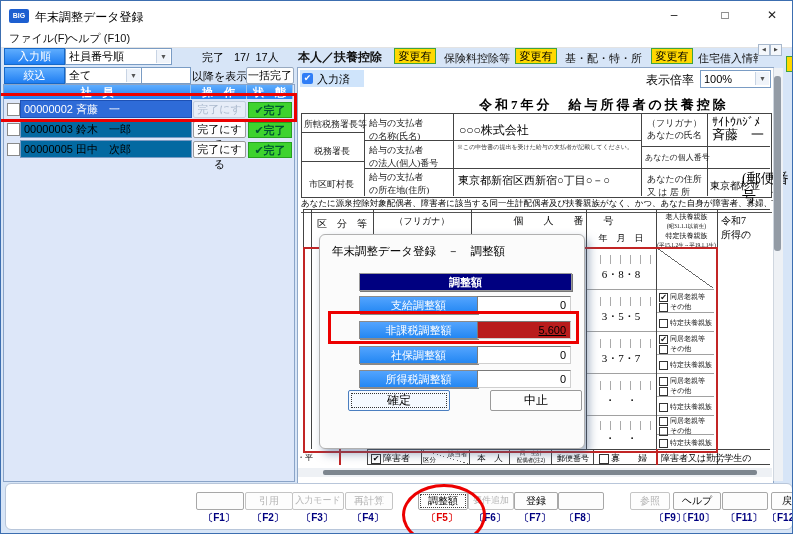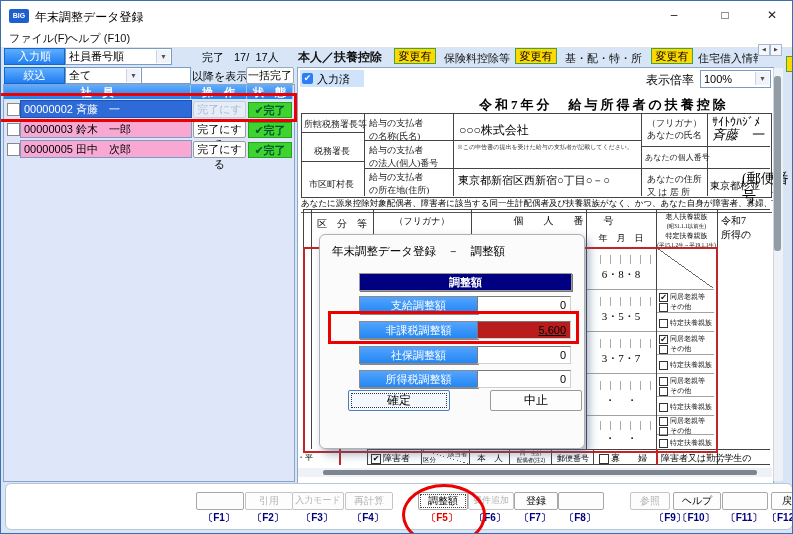--- a/index.html
+++ b/index.html
@@ -21,21 +21,21 @@
   .mainbg{left:0;top:47px;width:791px;height:485px;background:#d7e5f7;}
   
   .bluelbl{background:linear-gradient(#5fadfe,#1f7ef2);border:1px solid #1668c8;color:#fff;text-align:center;font-size:11px;line-height:15px;height:15px;}
   .combo{background:#fff;border:1px solid #7a9cc4;font-size:11px;line-height:15px;padding-left:3px;height:15px;}
   .combo .arr{position:absolute;right:1px;top:1px;width:13px;height:13px;background:#f0f4fa;border-left:1px solid #c8d4e4;color:#555;font-size:7px;text-align:center;line-height:13px;}
   .txtbox{background:#fff;border:1px solid #7a9cc4;height:15px;}
   .smallbtn{background:#fdfdfd;border:1px solid #97a9c0;border-radius:2px;text-align:center;font-size:11px;line-height:15px;height:15px;}
   .listarea{left:2px;top:83px;width:290px;height:396px;background:#dde7f9;border:1px solid #8aa4c8;}
   .listhdr{background:linear-gradient(#5fadfe,#1f7ef2);color:#fff;font-weight:bold;text-align:center;font-size:11px;line-height:14px;height:14px;border-right:1px solid #9cc4ef;}
   .chk{width:11px;height:11px;background:#fff;border:1px solid #8a8a8a;}
-  .namebox{background:#f9a8d4;border:1px solid #7a9cc4;font-size:11px;line-height:16px;padding-left:3px;height:16px;white-space:nowrap;overflow:hidden;}
+  .namebox{background:#0369a1;border:1px solid #7a9cc4;font-size:11px;line-height:16px;padding-left:3px;height:16px;white-space:nowrap;overflow:hidden;}
   .namebox.sel{background:#2e6bd8;border-color:#1d50b4;color:#fff;}
   .rowbtn{background:#fdfdfd;border:1px solid #9a9a9a;border-radius:2px;text-align:center;font-size:11px;line-height:15px;height:15px;}
   .rowbtn.dis{background:#e7edf8;border-color:#c2cede;color:#aab8cc;}
   .donebadge{background:#3ed32e;border:1px solid #27a01e;text-align:center;font-size:11px;line-height:14px;height:14px;color:#072;font-weight:bold;color:#053;}
   
   .tablabel{font-size:11px;color:#111;white-space:nowrap;}
   .tablabel.active{font-weight:bold;font-size:12px;}
   .ybadge{background:#ffd800;border:1px solid #3fa33f;font-size:11px;line-height:14px;height:14px;text-align:center;}
   .tabarrow{width:10px;height:10px;background:#f4f7fb;border:1px solid #a8b8cc;font-size:5px;text-align:center;line-height:9px;color:#444;}
   
@@ -183,21 +183,21 @@
   <div class="abs serif flabel" style="left:368px;top:143px;width:86px;white-space:pre-line;">給与の支払者
 の法人(個人)番号</div>
   <div class="abs serif" style="left:456px;top:142px;width:182px;font-size:6px;color:#333;">※この申告書の提出を受けた給与の支払者が記載してください。</div>
   <div class="abs serif flabel" style="left:368px;top:170px;width:82px;white-space:pre-line;">給与の支払者
 の所在地(住所)</div>
   <div class="abs" style="left:457px;top:172px;font-size:11px;">東京都新宿区西新宿○丁目○－○</div>
 
   <div class="abs serif flabel" style="left:646px;top:116px;">（フリガナ）</div>
   <div class="abs" style="left:711px;top:114px;font-size:12px;">ｻｲﾄｳﾊｼﾞﾒ</div>
   <div class="abs serif flabel" style="left:646px;top:128px;">あなたの氏名</div>
-  <div class="abs serif" style="left:711px;top:125px;font-size:13px;font-style:italic;">斉藤　一</div>
+  <div class="abs serif" style="left:711px;top:125px;font-size:13px;">斉藤　一</div>
   <div class="abs serif flabel" style="left:644px;top:151px;font-size:8px;">あなたの個人番号</div>
   <div class="abs serif flabel" style="left:646px;top:172px;width:60px;white-space:pre-line;">あなたの住所
 又 は 居 所</div>
   <div class="abs serif" style="left:741px;top:169px;font-size:14px;">(郵便番号　1</div>
   <div class="abs" style="left:709px;top:178px;font-size:10px;white-space:nowrap;">東京都杉並</div>
 
   <div class="abs serif" style="left:300px;top:197px;width:471px;font-size:8.5px;white-space:nowrap;overflow:hidden;border-bottom:1px solid #555;padding-bottom:2px;">あなたに源泉控除対象配偶者、障害者に該当する同一生計配偶者及び扶養親族がなく、かつ、あなた自身が障害者、寡婦、ひと</div>
 
   <div class="abs fline" style="left:302px;top:208px;width:467px;height:1px;"></div>
   <div class="abs fline" style="left:302px;top:208px;width:1px;height:240px;"></div>

